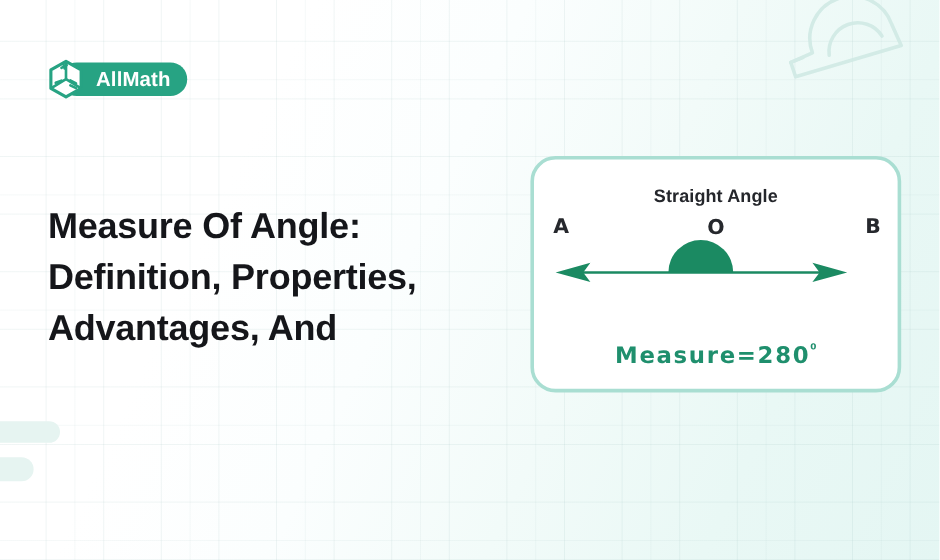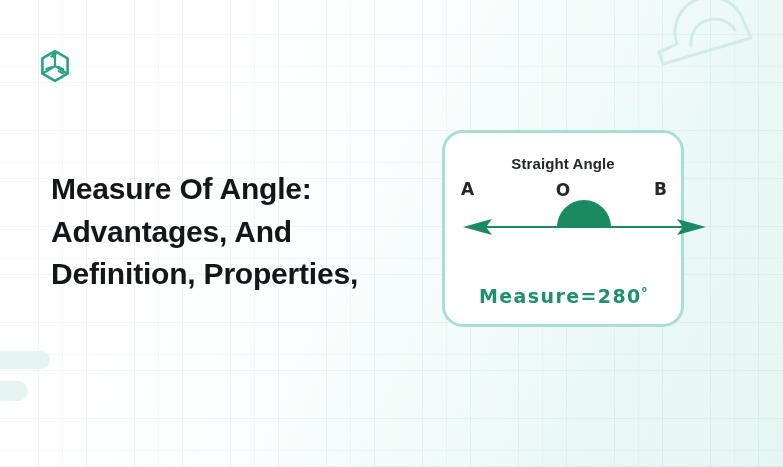--- a/index.html
+++ b/index.html
@@ -99,37 +99,37 @@
     position: relative;
     z-index: 2;
     width: 34px;
     height: 34px;
     flex: 0 0 34px;
   }
 
   
   .headline {
     position: absolute;
-    left: 51px;
+    left: 40px;
     top: 148px;
     width: 390px;
     color: #15161a;
     font-size: 30px;
     font-weight: 700;
     line-height: 1.42;
     letter-spacing: -0.2px;
   }
   .headline .hl-line { display: block; white-space: nowrap; }
 
   
   .card {
     position: absolute;
     left: 442px;
     top: 130px;
-    width: 242px;
+    width: 309px;
     height: 197px;
     background: #ffffff;
     border: 3px solid #a9ded2;
     border-radius: 21px;
     box-sizing: border-box;
     text-decoration: underline;
   }
   .card-title {
     position: absolute;
     top: 22px;
@@ -207,26 +207,29 @@
       <path d="M17 2.2 L17 17 L4.4 24.7" fill="none" stroke="#27a383" stroke-width="2.2" stroke-linejoin="round"></path>
       <path d="M17 17 L29.6 24.7" fill="none" stroke="#27a383" stroke-width="2.2" stroke-linejoin="round"></path>
       <g stroke="#27a383" stroke-width="2.1" stroke-linecap="round">
         <line x1="13.2" y1="7.6" x2="17.6" y2="5.2"></line>
         <line x1="15.0" y1="4.8" x2="15.8" y2="8.1"></line>
         <line x1="8.4" y1="20.0" x2="13.2" y2="18.2"></line>
         <line x1="20.6" y1="18.0" x2="25.4" y2="20.4"></line>
         <line x1="20.6" y1="22.1" x2="25.4" y2="24.5"></line>
       </g>
     </svg>
+    <div class="logo-pill">
+      <span class="logo-word">AllMath</span>
+    </div>
   </div>
 
   <h1 class="headline">
     <span class="hl-line">Measure Of Angle:</span>
+    <span class="hl-line">Definition, Properties,</span>
     <span class="hl-line">Advantages, And</span>
-    <span class="hl-line">Definition, Properties,</span>
   </h1>
 
   <div class="card">
 
     <div class="card-title">Straight Angle</div>
 
     <svg class="card-figure" viewBox="0 0 279 82">
 
       <path d="M112 42 A27 27 0 0 1 166 42 Z" fill="#1b8a62"></path>
 

